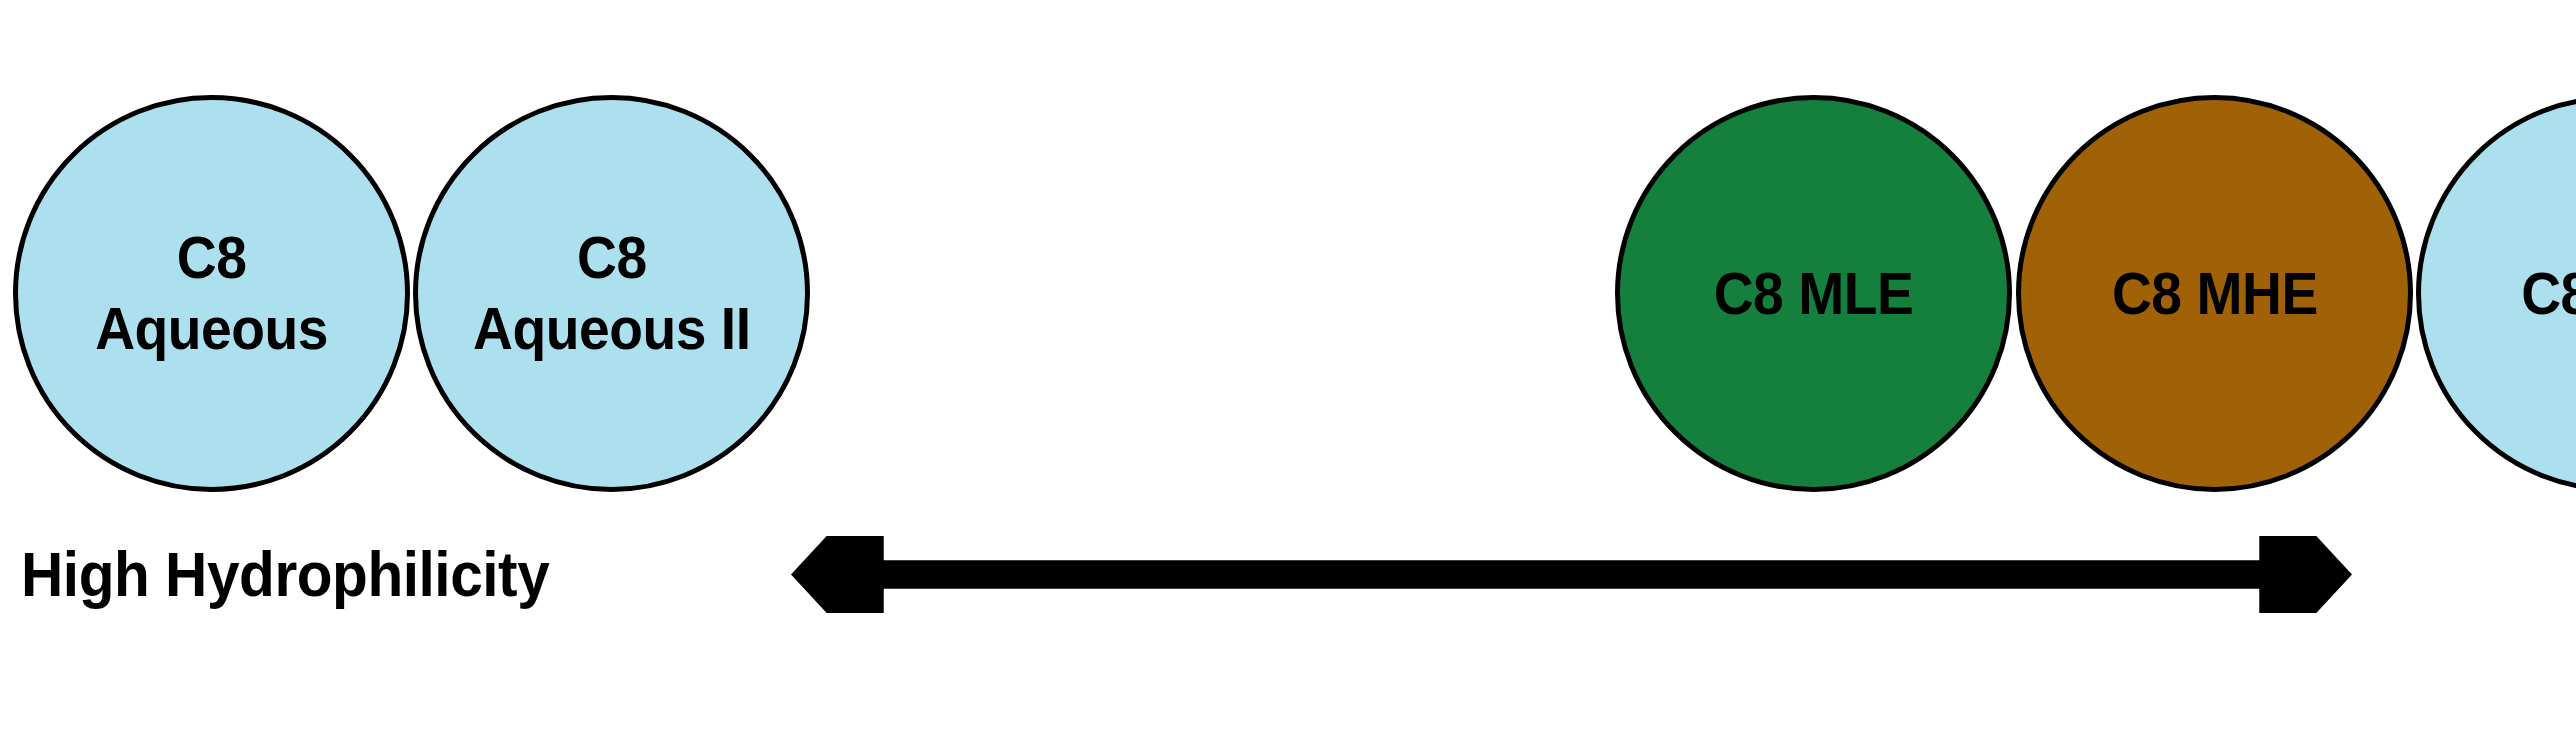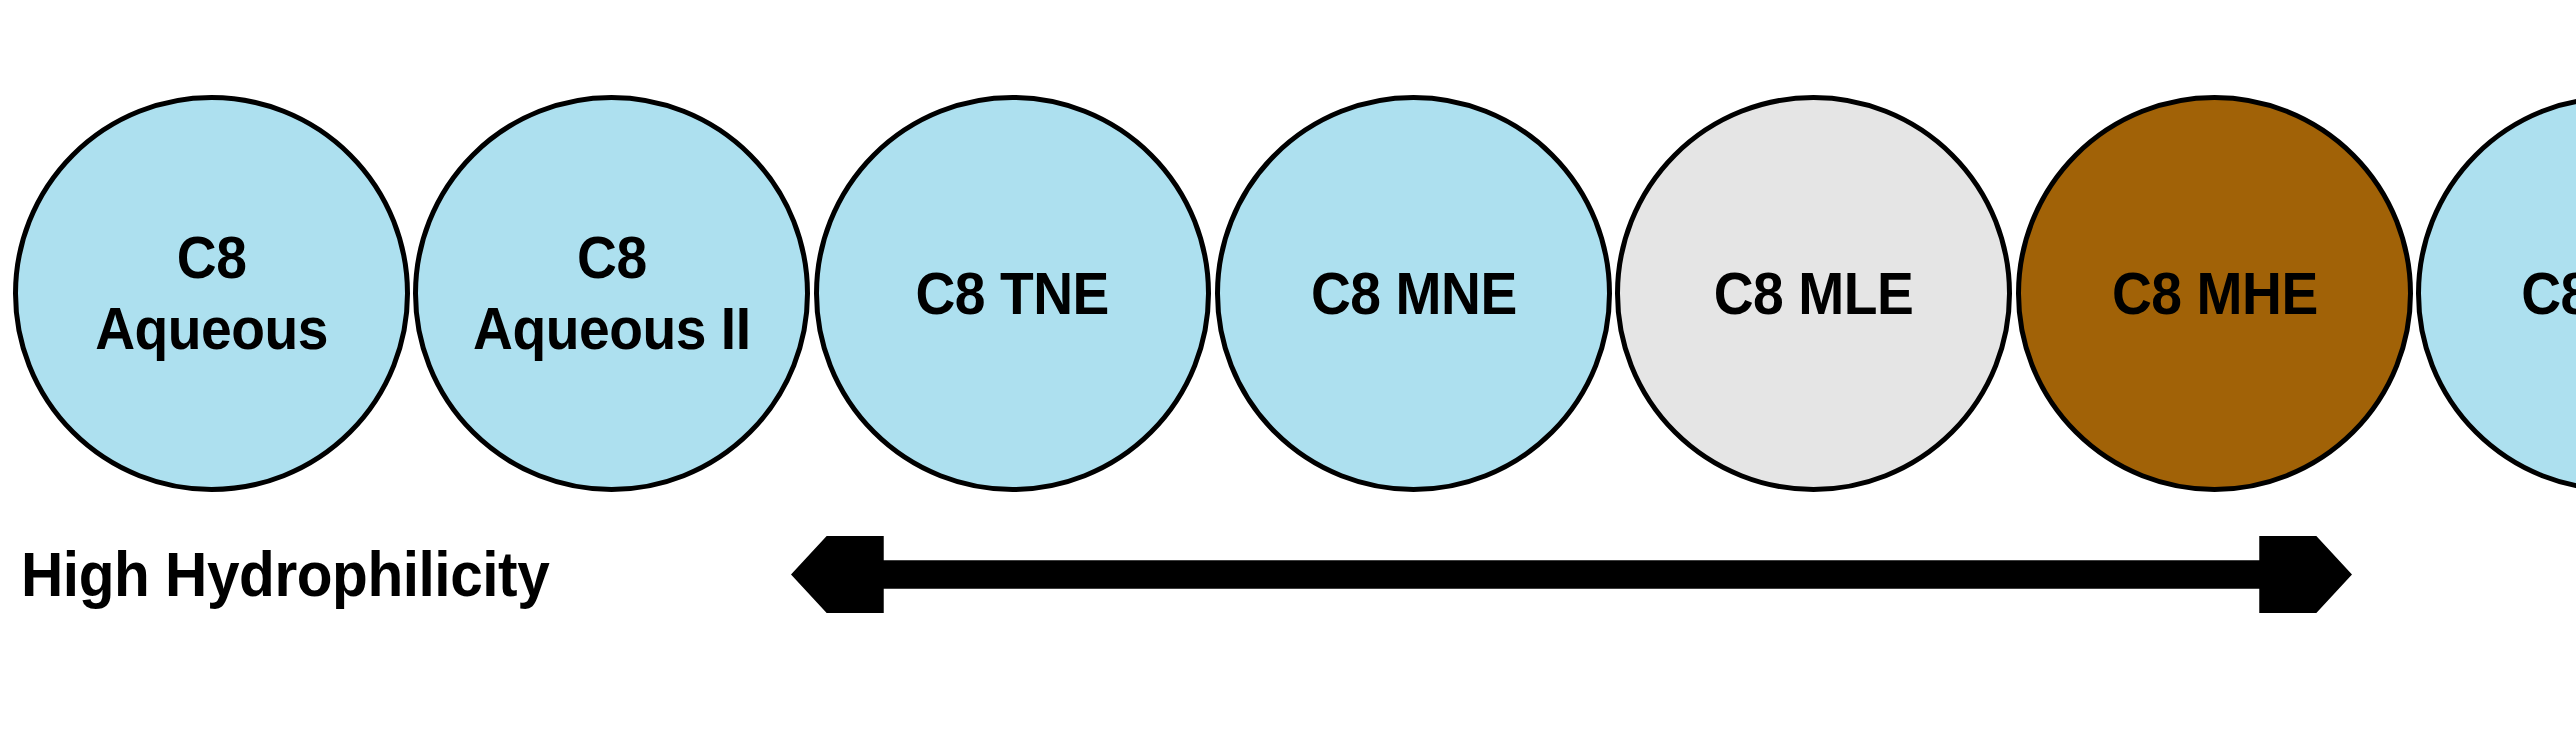--- a/index.html
+++ b/index.html
@@ -119,31 +119,21 @@
           <span class="line">C8</span>
           <span class="line">Aqueous</span>
         </div>
       </div>
       <div class="node-circle" style="left: 413px; width: 397px; height: 397px; background: rgb(173, 224, 239); border-color: rgb(0, 0, 0);">
         <div class="node-label two-line" style="color: rgb(0, 0, 0);">
           <span class="line">C8</span>
           <span class="line">Aqueous II</span>
         </div>
       </div>
-      <div class="node-circle" style="left: 814px; width: 397px; height: 397px; background: rgb(173, 224, 239); border-color: rgb(0, 0, 0);">
-        <div class="node-label" style="color: rgb(0, 0, 0);">
-          <span class="line">C8 TNE</span>
-        </div>
-      </div>
-      <div class="node-circle" style="left: 1215px; width: 397px; height: 397px; background: rgb(173, 224, 239); border-color: rgb(0, 0, 0);">
-        <div class="node-label" style="color: rgb(0, 0, 0);">
-          <span class="line">C8 MNE</span>
-        </div>
-      </div>
-      <div class="node-circle" style="left: 1615px; width: 397px; height: 397px; background: #e5e5e5; border-color: rgb(0, 0, 0);">
+      <div class="node-circle" style="left: 1615px; width: 397px; height: 397px; background: #15803d; border-color: rgb(0, 0, 0);">
         <div class="node-label" style="color: rgb(0, 0, 0);">
           <span class="line">C8 MLE</span>
         </div>
       </div>
       <div class="node-circle" style="left: 2016px; width: 397px; height: 397px; background: #a16207; border-color: rgb(0, 0, 0);">
         <div class="node-label" style="color: rgb(0, 0, 0);">
           <span class="line">C8 MHE</span>
         </div>
       </div>
       <div class="node-circle" style="left: 2416px; width: 397px; height: 397px; background: rgb(173, 224, 239); border-color: rgb(0, 0, 0);">

